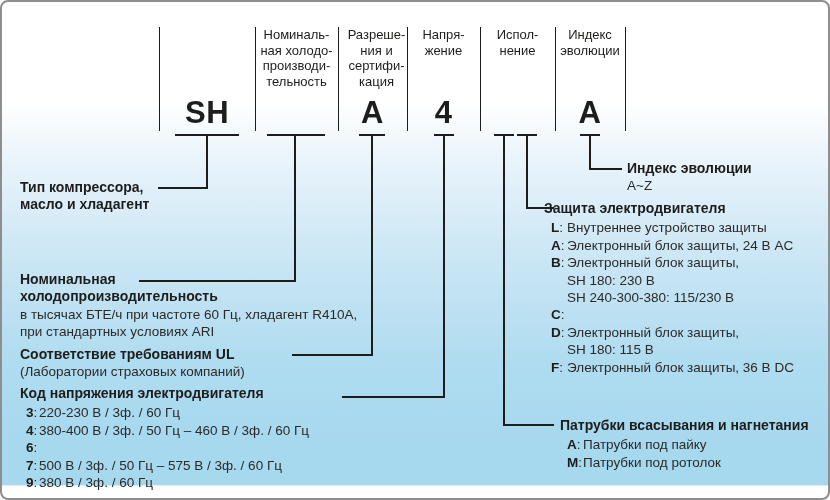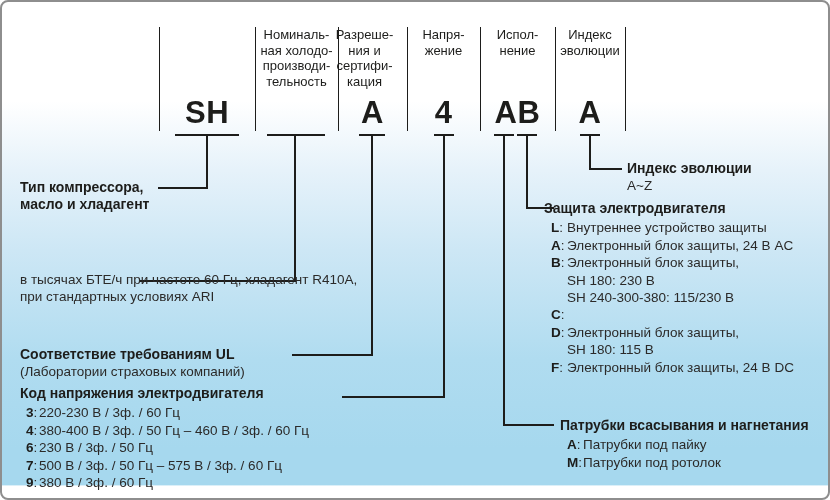--- a/index.html
+++ b/index.html
@@ -56,35 +56,34 @@
   <div class="vdiv" style="left:336px"></div>
   <div class="vdiv" style="left:405px"></div>
   <div class="vdiv" style="left:478px"></div>
   <div class="vdiv" style="left:553px"></div>
   <div class="vdiv" style="left:623px"></div>
 
   <div class="col-label" style="left:253px;width:83px">Номиналь-
 ная холодо-
 производи-
 тельность</div>
-  <div class="col-label" style="left:328px;width:69px">Разреше-
+  <div class="col-label" style="left:340px;width:69px">Разреше-
 ния и
 сертифи-
 кация</div>
   <div class="col-label" style="left:478px;width:75px">Испол-
 нение</div>
   <div class="col-label" style="left:405px;width:73px">Напря-
 жение</div>
   <div class="col-label" style="left:553px;width:70px">Индекс
 эволюции</div>
 
   <div class="col-code" style="left:157px;width:96px">SH</div>
   <div class="col-code" style="left:336px;width:69px">A</div>
   <div class="col-code" style="left:405px;width:73px">4</div>
-  <div class="col-code" style="left:478px;width:75px">AB</div>
   <div class="col-code" style="left:553px;width:70px">A</div>
 
   <div class="line hline" style="left:173px;top:132px;width:64px"></div>
   <div class="line hline" style="left:265px;top:132px;width:58px"></div>
   <div class="line hline" style="left:357px;top:132px;width:26px"></div>
   <div class="line hline" style="left:432px;top:132px;width:20px"></div>
   <div class="line hline" style="left:492px;top:132px;width:20px"></div>
   <div class="line hline" style="left:515px;top:132px;width:20px"></div>
   <div class="line hline" style="left:578px;top:132px;width:20px"></div>
 
@@ -103,20 +102,22 @@
   <div class="line hline" style="left:501px;top:422px;width:51px"></div>
   <div class="line hline" style="left:524px;top:205px;width:28px"></div>
   <div class="line hline" style="left:587px;top:166px;width:33px"></div>
 
   <div class="block" style="left:18px;top:177px;width:300px">
     <div class="title">Тип компрессора,
 масло и хладагент</div>
   </div>
 
   <div class="block" style="left:18px;top:269px;width:400px">
+    <div class="title">Номинальная
+холодопроизводительность</div>
     <div class="body">в тысячах БТЕ/ч при частоте 60 Гц, хладагент R410A,
 при стандартных условиях ARI</div>
   </div>
 
   <div class="block" style="left:18px;top:344px;width:330px">
     <div class="title">Соответствие требованиям UL</div>
     <div class="body">(Лаборатории страховых компаний)</div>
   </div>
 
   <div class="block voltage" style="left:18px;top:383px;width:420px">
@@ -125,21 +126,20 @@
       <div class="item-row">
           <span class="cell"><span>3</span><span class="sep">:</span></span>
           <span class="txt"> 220-230 В / 3ф. / 60 Гц</span>
         </div>
       <div class="item-row">
           <span class="cell"><span>4</span><span class="sep">:</span></span>
           <span class="txt"> 380-400 В / 3ф. / 50 Гц – 460 В / 3ф. / 60 Гц</span>
         </div>
       <div class="item-row">
           <span class="cell"><span>6</span><span class="sep">:</span></span>
-          <span class="txt"> 230 В / 3ф. / 50 Гц</span>
         </div>
       <div class="item-row">
           <span class="cell"><span>7</span><span class="sep">:</span></span>
           <span class="txt"> 500 В / 3ф. / 50 Гц – 575 В / 3ф. / 60 Гц</span>
         </div>
       <div class="item-row">
           <span class="cell"><span>9</span><span class="sep">:</span></span>
           <span class="txt"> 380 В / 3ф. / 60 Гц</span>
         </div>
     </div>
@@ -170,21 +170,21 @@
       <div class="item-row">
           <span class="cell"><span>C</span><span class="sep">:</span></span>
         </div>
       <div class="item-row">
           <span class="cell"><span>D</span><span class="sep">:</span></span>
           <span class="txt"> Электронный блок защиты,
 SH 180: 115 В</span>
         </div>
       <div class="item-row">
           <span class="cell"><span>F</span><span class="sep">:</span></span>
-          <span class="txt"> Электронный блок защиты, 24 В DC</span>
+          <span class="txt"> Электронный блок защиты, 36 В DC</span>
         </div>
     </div>
   </div>
 
   <div class="block rblock" style="left:558px;top:415px;width:268px">
     <div class="title">Патрубки всасывания и нагнетания</div>
     <div class="items">
       <div class="item-row">
           <span class="cell"><span>A</span><span class="sep">:</span></span>
           <span class="txt"> Патрубки под пайку</span>

